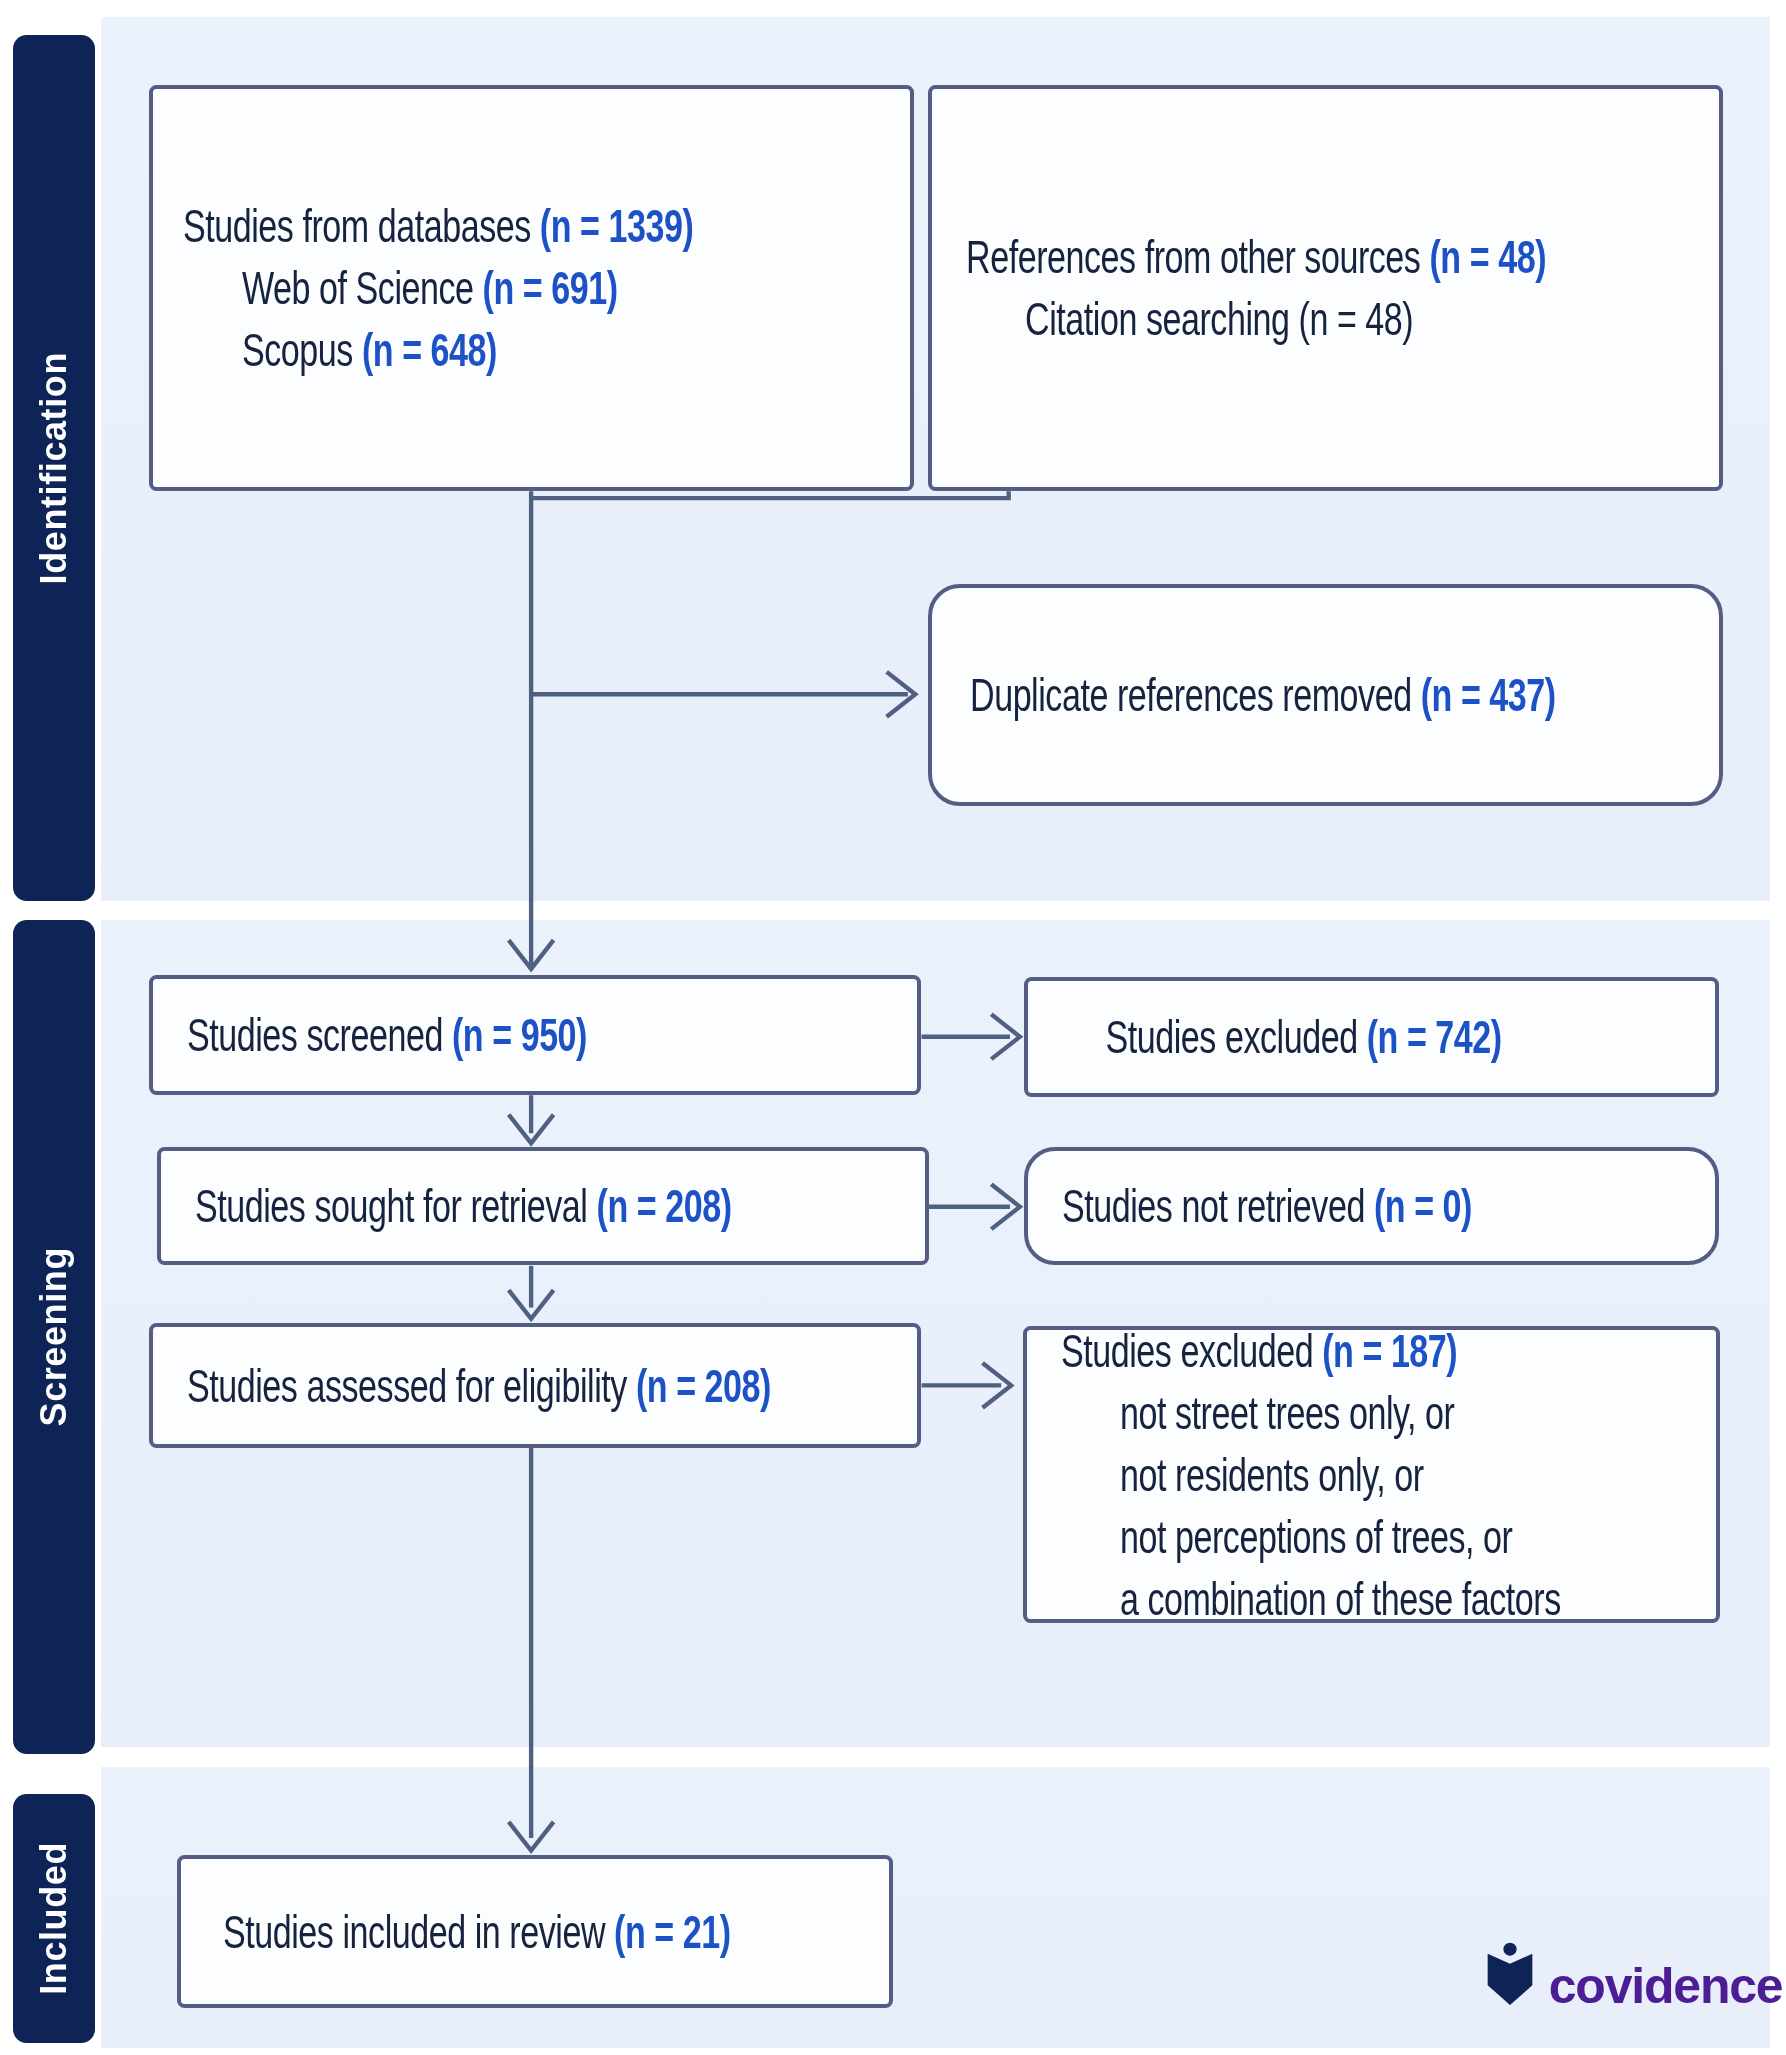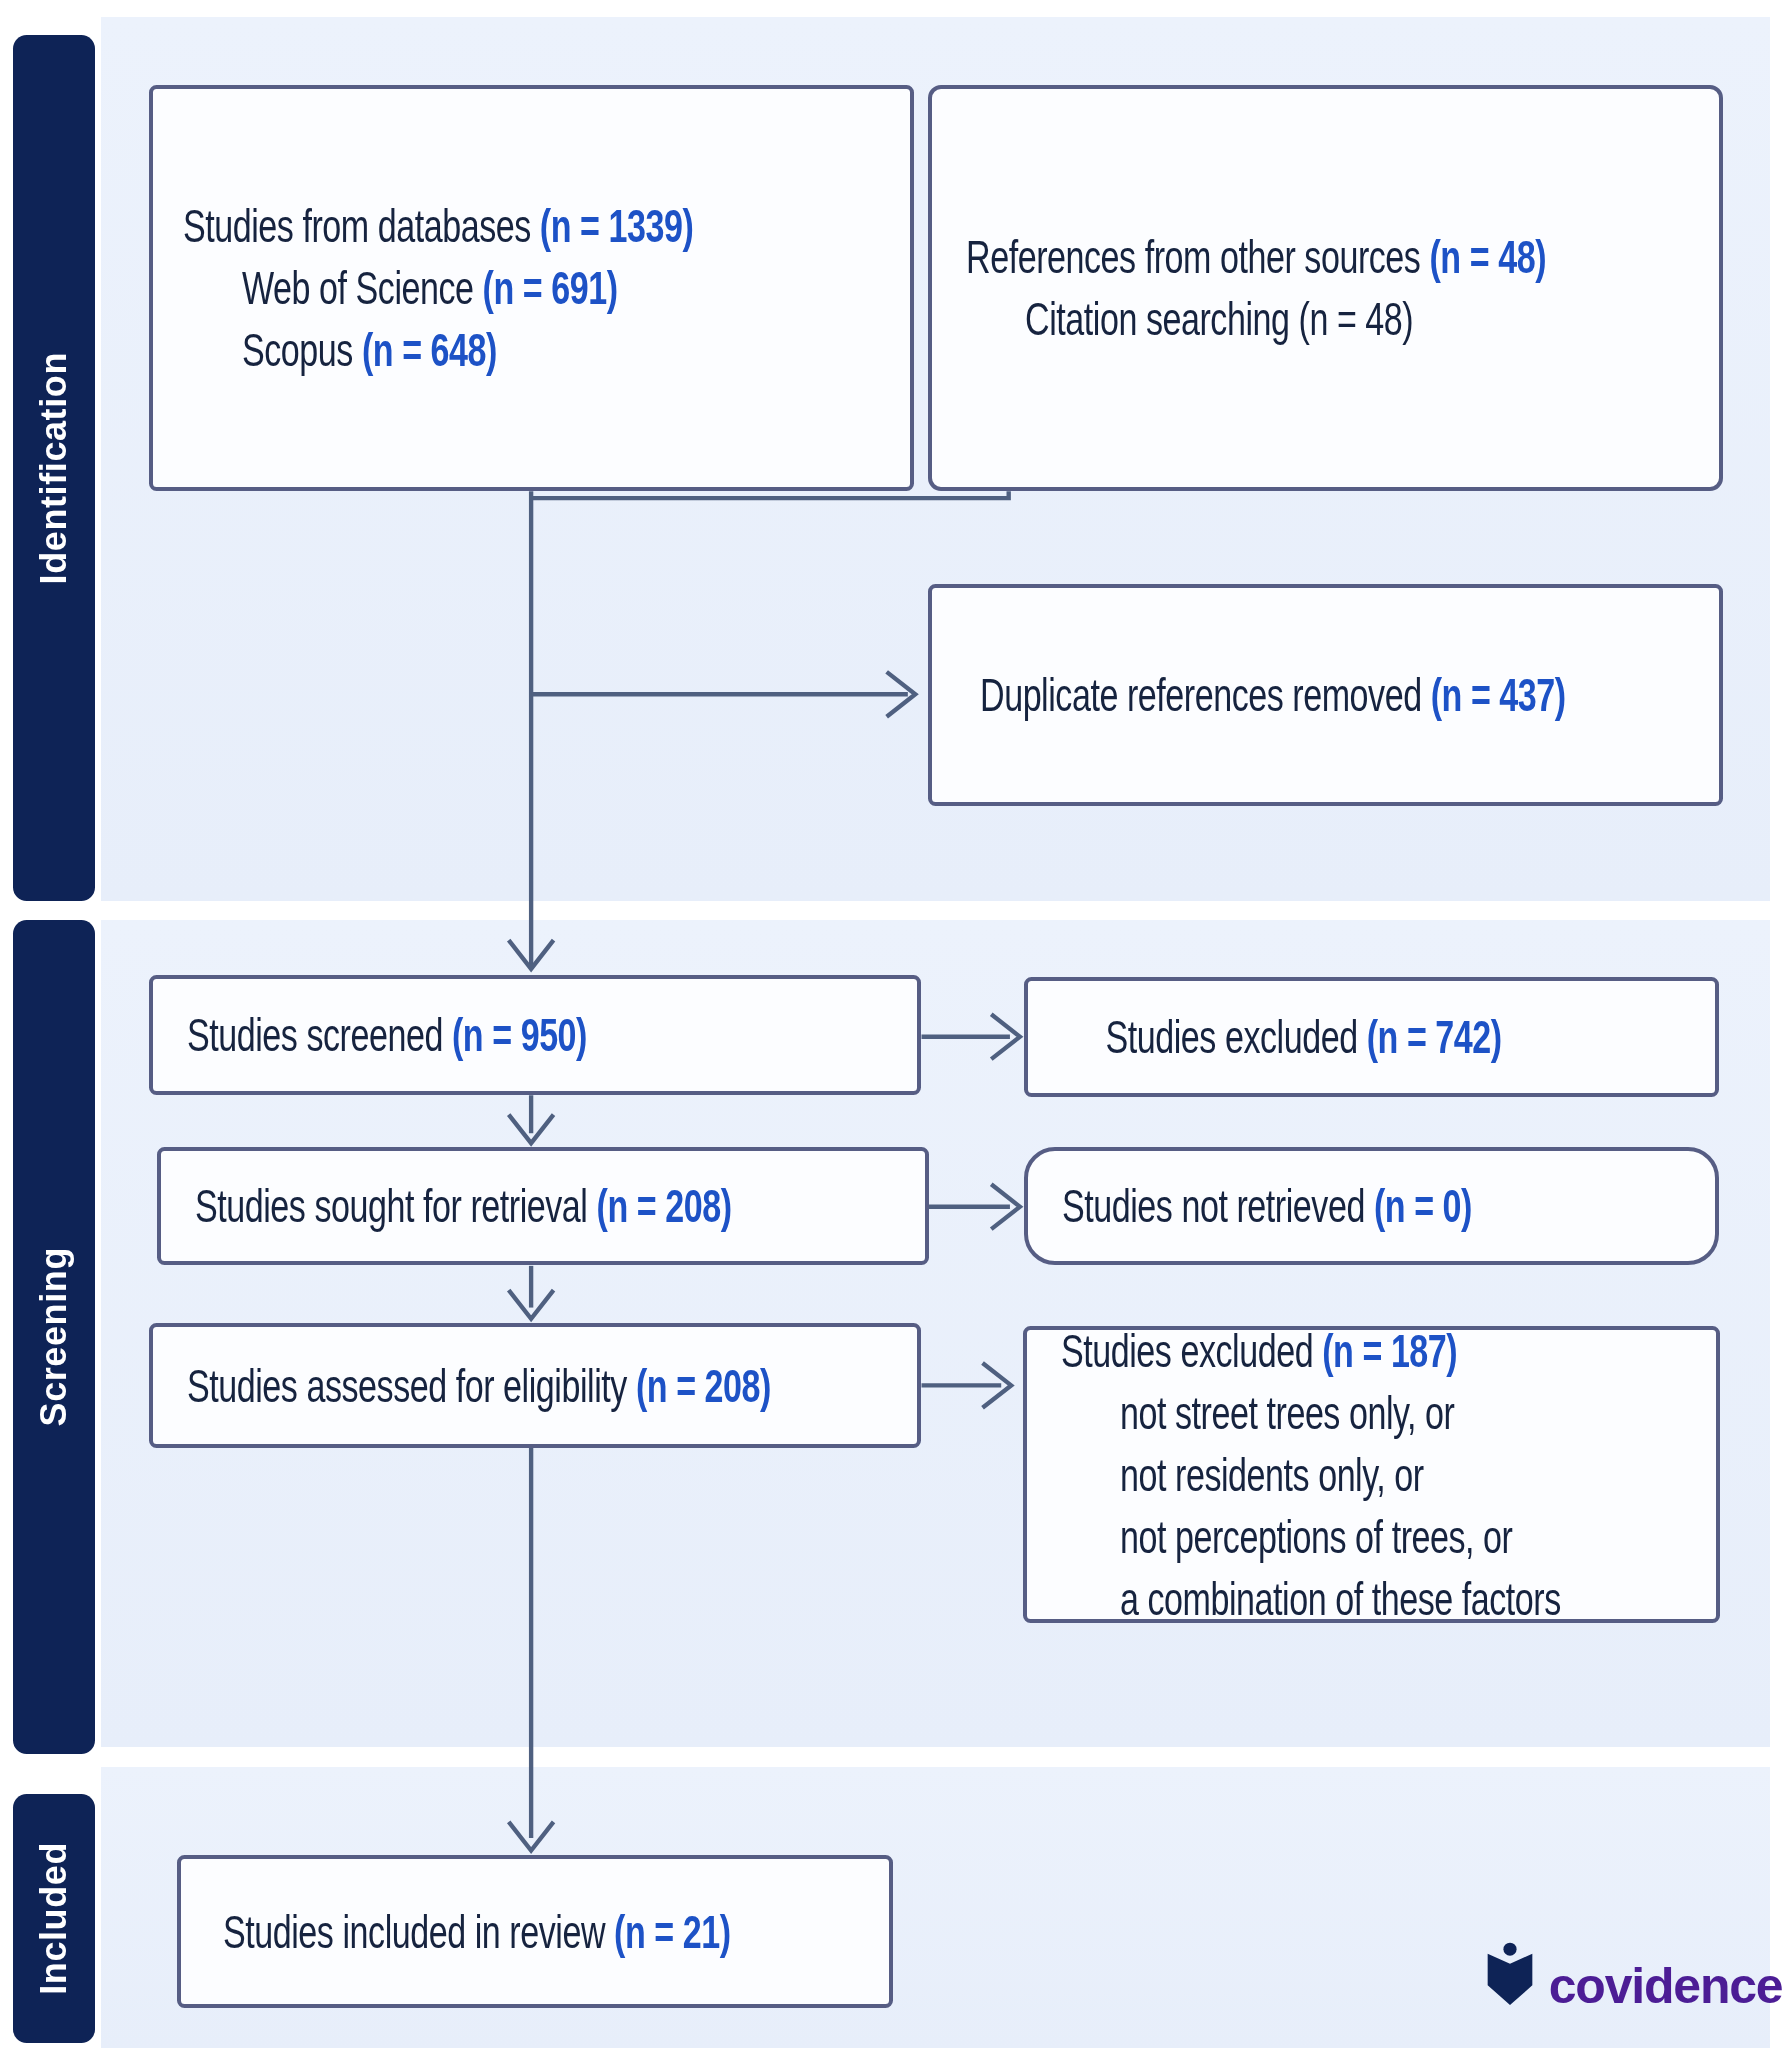--- a/index.html
+++ b/index.html
@@ -108,26 +108,26 @@
     <path d="M1480,2225 H1608"></path>
     <polyline points="1578,2189 1624,2225 1578,2261"></polyline>
   </svg>
 
   <div class="box" style="left:138px;top:85px;width:765px;height:406px;padding-left:30px;margin-left:11px;">
     <div class="line"><span class="t">Studies from databases </span><span class="n">(n = 1339)</span></div>
     <div class="line indent"><span class="t">Web of Science </span><span class="n">(n = 691)</span></div>
     <div class="line indent"><span class="t">Scopus </span><span class="n">(n = 648)</span></div>
   </div>
 
-  <div class="box" style="left:928px;top:85px;width:795px;height:406px;padding-left:34px;border-radius:13px;">
+  <div class="box" style="left:928px;top:85px;width:795px;height:406px;padding-left:34px;">
     <div class="line"><span class="t">References from other sources </span><span class="n">(n = 48)</span></div>
     <div class="line indent"><span class="t">Citation searching (n = 48)</span><span class="n"></span></div>
   </div>
 
-  <div class="box" style="left:928px;top:584px;width:795px;height:222px;padding-left:48px;">
+  <div class="box" style="left:928px;top:584px;width:795px;height:222px;padding-left:38px;border-radius:32px;">
     <div class="line"><span class="t">Duplicate references removed </span><span class="n">(n = 437)</span></div>
   </div>
 
   <div class="box" style="left:149px;top:975px;width:772px;height:120px;padding-left:34px;">
     <div class="line"><span class="t">Studies screened </span><span class="n">(n = 950)</span></div>
   </div>
 
   <div class="box" style="left:1024px;top:977px;width:695px;height:120px;padding-left:34px;text-align:center;">
     <div class="line"><span class="t">Studies excluded </span><span class="n">(n = 742)</span></div>
   </div>

